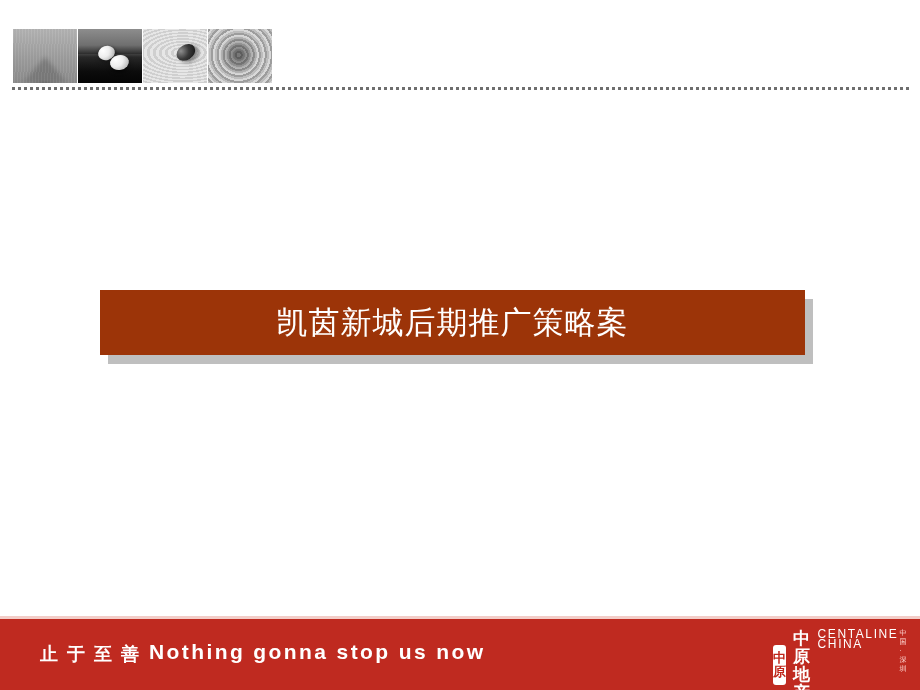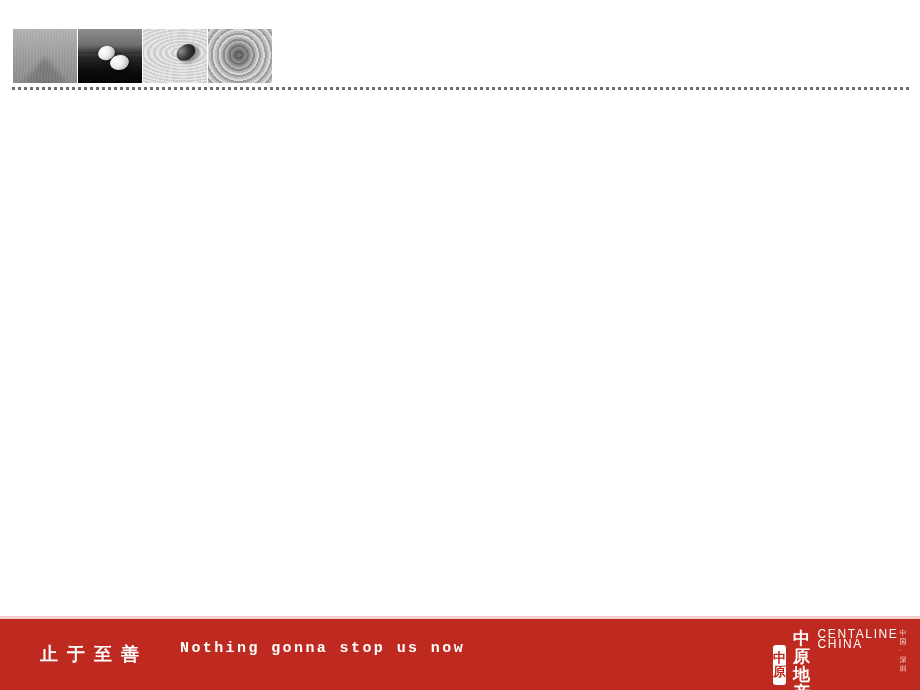--- a/index.html
+++ b/index.html
@@ -209,25 +209,24 @@
     font-size: 18px;
     letter-spacing: 9px;
     font-family: "DejaVu Sans", "Liberation Sans", sans-serif;
     font-weight: 700;
   }
   #footer-en-slogan {
     position: absolute;
     left: 149px;
     top: 640px;
     color: #ffffff;
-    font-size: 15px;
+    font-size: 21px;
     letter-spacing: 2.4px;
     font-weight: 700;
-    font-family: Liberation Mono, monospace;
-    margin-left: 31px;
+    font-family: Liberation Sans, sans-serif;
   }
 
   
   #logo {
     position: absolute;
     left: 773px;
     top: 629px;
     display: flex;
     align-items: center;
     gap: 7px;
@@ -291,20 +290,26 @@
     <div class="thumb thumb-two-stones">
       <span class="st st-a"></span>
       <span class="st st-b"></span>
     </div>
     <div class="thumb thumb-dark-pebble"></div>
     <div class="thumb thumb-ripples"></div>
   </div>
 
   <div id="divider"></div>
 
+  <div id="title-banner-wrap">
+    <div id="title-shadow"></div>
+    <div id="title-banner">
+      <span id="title-text">凯茵新城后期推广策略案</span>
+    </div>
+  </div>
 
   <div id="footer">
     <div id="footer-topline"></div>
     <div id="footer-stripes"></div>
   </div>
 
   <div id="footer-cn-slogan">止于至善</div>
   <div id="footer-en-slogan">Nothing gonna stop us now</div>
 
   <div id="logo">

